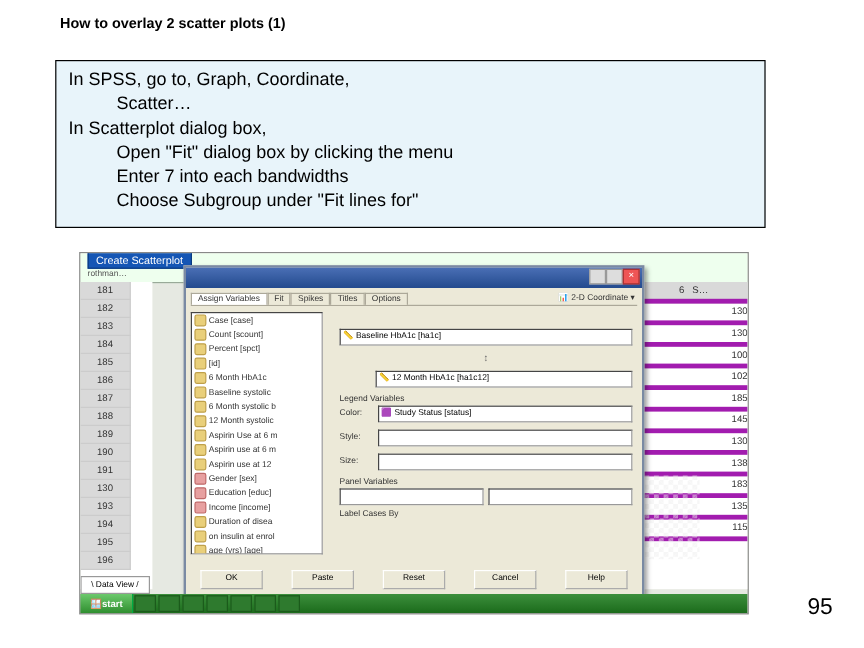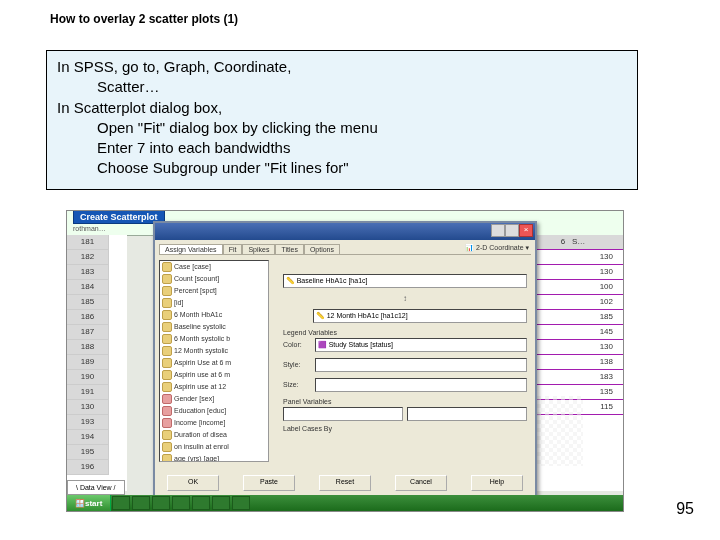--- a/index.html
+++ b/index.html
@@ -6,21 +6,21 @@
   .slide{position:relative;width:720px;height:540px}
   .title{position:absolute;left:50px;top:12px;font-size:12px;font-weight:bold}
   .note{position:absolute;left:46px;top:50px;width:570px;background:#e8f4fa;border:1px solid #000;padding:6px 10px 10px 10px;font-size:15px;line-height:1.35}
   .note .ind{padding-left:40px}
   .screenshot{position:absolute;left:66px;top:210px;width:556px;height:300px;background:#e6e9e2;border:1px solid #888;font-size:8px;overflow:hidden}
   
   .ss-left{position:absolute;left:0;top:24px;width:60px;height:256px;background:#fff}
   .ss-left .rowh{height:14px;line-height:14px;border-bottom:1px solid #ccc;border-right:1px solid #ccc;background:#d9d9d9;text-align:center;color:#333}
   .ss-left .cellwrap{position:absolute;left:0;top:0;width:42px}
   .toolbar{position:absolute;left:0;top:0;width:556px;height:24px;background:#efe;border-bottom:1px solid #9a9}
-  .toolbar .tbtitle{position:absolute;left:6px;top:-1px;color:#fff;font-weight:bold;background:#1556b5;padding:1px 6px;font-size:9px;border:1px solid #0a3a80}
+  .toolbar .tbtitle{position:absolute;left:6px;top:-1px;color:#fff;font-weight:normal;background:#1556b5;padding:1px 6px;font-size:9px;border:1px solid #0a3a80}
   .toolbar .ttxt{position:absolute;left:6px;top:14px;color:#555;font-size:7px}
   
   .dlg{position:absolute;left:86px;top:10px;width:380px;height:280px;background:#ece9d8;border:2px solid #7a8aa3;box-shadow:2px 2px 4px rgba(0,0,0,.4)}
   .dlg .titlebar{height:15px;background:linear-gradient(#4a6fb5,#234a8e);color:#fff;font-size:8px;padding:1px 4px;position:relative}
   .dlg .xbtn{position:absolute;right:2px;top:1px;width:12px;height:11px;background:#e55;border:1px solid #a33;color:#fff;text-align:center;line-height:10px;font-size:8px}
   .dlg .mbtn{position:absolute;right:16px;top:1px;width:12px;height:11px;background:#ddd;border:1px solid #999}
   .dlg .mbtn2{position:absolute;right:30px;top:1px;width:12px;height:11px;background:#ddd;border:1px solid #999}
   .dlg .body{position:relative;padding:4px;height:245px}
   .tabstrip{display:flex;gap:0;border-bottom:1px solid #aca899;margin-bottom:3px}
   .tab{padding:1px 5px;border:1px solid #aca899;border-bottom:none;background:#ece9d8;color:#333;font-size:7px}
@@ -33,30 +33,30 @@
   .fieldcol{position:absolute;left:128px;top:20px;width:244px}
   .fgroup{margin-bottom:6px}
   .flabel{font-size:7px;color:#333;margin-bottom:2px}
   .fbox{height:12px;border:1px inset #999;background:#fff;padding:0 2px;font-size:7px;line-height:12px;overflow:hidden;white-space:nowrap}
   .panelrow{display:flex;gap:4px}
   .panelrow .fbox{flex:1}
   .dlg .btnrow{position:absolute;left:0;bottom:2px;width:100%;display:flex;justify-content:space-around}
   .btn{width:50px;height:14px;font-size:7px;background:#ece9d8;border:1px outset #fff;text-align:center;line-height:12px}
   
   .ss-right{position:absolute;right:0;top:24px;width:90px;height:256px;background:#fff;border-left:1px solid #ccc}
-  .ss-right .rcell{height:14px;line-height:14px;text-align:right;padding-right:10px;border-bottom:1px solid #a21caf;font-size:8px;color:#333}
+  .ss-right .rcell{height:14px;line-height:14px;text-align:right;border-bottom:4px solid #a21caf;font-size:8px;color:#333}
   .ss-right .rh{background:#d9d9d9;text-align:center}
   .datatab{position:absolute;left:0;bottom:16px;height:13px;padding:0 8px;border:1px solid #999;background:#fff;font-size:7px;line-height:13px}
   
   .taskbar{position:absolute;left:0;bottom:0;width:556px;height:16px;background:linear-gradient(#3c8f3c,#1b6b1b);display:flex;align-items:center;color:#fff;font-size:8px}
   .startbtn{background:linear-gradient(#6cc96c,#2f8e2f);height:16px;padding:0 8px;font-weight:bold;border-right:1px solid #0a4;display:flex;align-items:center}
   .tray{margin-left:auto;background:#2b7ac0;height:16px;padding:0 4px;display:flex;align-items:center;gap:3px}
   .trayico{width:8px;height:8px;background:#cfe8ff;border:1px solid #7ab}
   .tbitem{width:16px;height:12px;margin:0 1px;background:#2e7a2e;border:1px solid #1b5b1b}
-  .pagenum{position:absolute;right:26px;bottom:22px;font-size:16px}
+  .pagenum{position:absolute;right:26px;bottom:22px;font-size:19px}
   .chk{position:absolute;right:40px;top:185px;width:50px;height:70px;background-image:linear-gradient(45deg,#eee 25%,transparent 25%),linear-gradient(-45deg,#eee 25%,transparent 25%),linear-gradient(45deg,transparent 75%,#eee 75%),linear-gradient(-45deg,transparent 75%,#eee 75%);background-size:8px 8px;background-position:0 0,0 4px,4px -4px,-4px 0;opacity:.5}
   .coord{position:absolute;right:6px;top:4px;font-size:7px;color:#333}
 </style>
 </head>
 <body>
 
 <div class="slide">
   <div class="title">How to overlay 2 scatter plots (1)</div>
 
   <div class="note">

